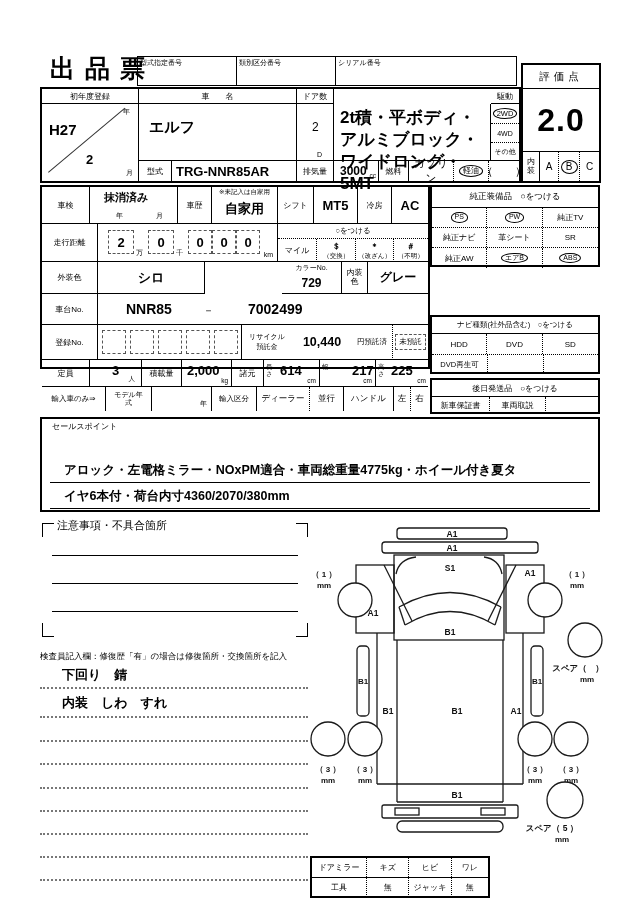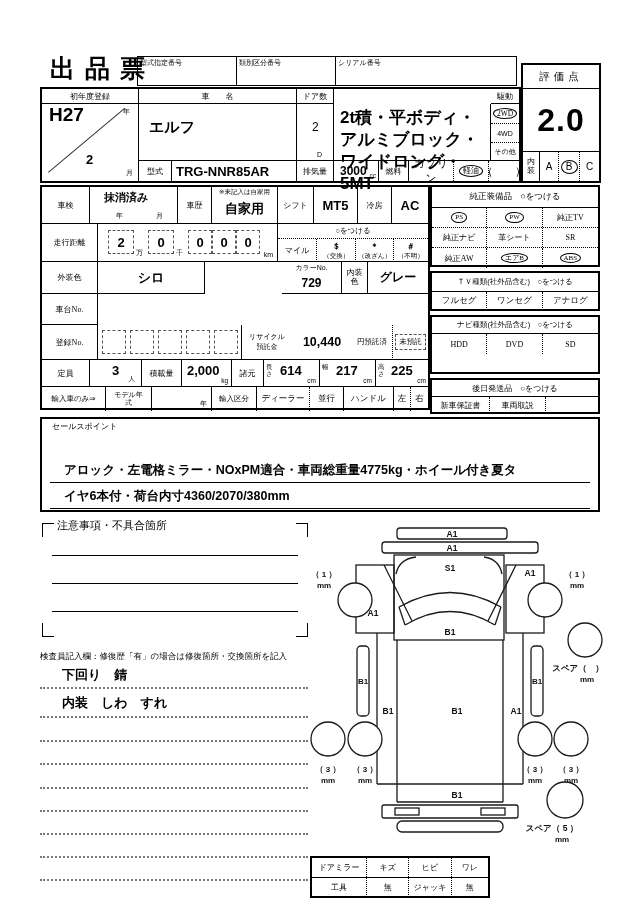--- a/index.html
+++ b/index.html
@@ -3,21 +3,21 @@
 <meta charset="utf-8">
 <style>
   html,body{margin:0;padding:0;background:#fff;}
   .page{position:relative;width:640px;height:905px;background:#fff;color:#000;
         font-family:"Liberation Sans","DejaVu Sans",sans-serif;overflow:hidden;}
   .ab{position:absolute;box-sizing:border-box;}
   .ctr{display:flex;align-items:center;justify-content:center;text-align:center;}
   .col{display:flex;flex-direction:column;align-items:center;justify-content:center;text-align:center;}
   .bR{border-right:1px solid #000;} .bB{border-bottom:1px solid #000;} .bT{border-top:1px solid #000;}
   .dR{border-right:1px dotted #000;} .dT{border-top:1px dotted #000;}
-  .f6{font-size:6.5px;} .f7{font-size:7px;} .f8{font-size:8px;font-family:Liberation Serif, serif;} .f9{font-size:11px;}
+  .f6{font-size:6.5px;} .f7{font-size:7px;} .f8{font-size:8px;} .f9{font-size:11px;}
   .f10{font-size:10px;} .f11{font-size:11px;} .f12{font-size:12px;} .f13{font-size:13px;} .f14{font-size:14px;}
   .bd{font-weight:bold;}
   .box1{border:1px solid #000;} .box2{border:2px solid #000;}
   .circ{display:inline-block;border:1.5px solid #000;border-radius:50%;padding:0 3px;line-height:1.2;min-width:0.9em;text-align:center;}
   .dash{border:1px dashed #555;}
   .dotline{position:absolute;left:40px;width:268px;height:0;border-bottom:2px dotted #777;}
   svg text{font-family:inherit;fill:#111;stroke:none;font-weight:bold;}
 </style>
 </head>
 <body>
@@ -36,21 +36,21 @@
     </div>
 
   <div class="ab box2" style="left:40px;top:87px;width:481px;height:96px">
     <div class="ab ctr f8 bR bB" style="left:0;top:0;width:97px;height:15px">初年度登録</div>
     <div class="ab ctr f8 bR bB" style="left:97px;top:0;width:158px;height:15px">車　　名</div>
     <div class="ab ctr f8 bR bB" style="left:255px;top:0;width:37px;height:15px">ドア数</div>
     <div class="ab ctr f8 bB" style="left:449px;top:0;width:28px;height:15px">駆動</div>
 
     <div class="ab bR" style="left:0;top:15px;width:97px;height:77px">
       <span class="ab f7" style="right:8px;top:3px">年</span>
-      <span class="ab bd" style="left:7px;top:0;font-size:19px">H27</span>
+      <span class="ab bd" style="left:7px;top:17px;font-size:15px">H27</span>
       <span class="ab bd f13" style="left:44px;top:48px">2</span>
       <span class="ab f7" style="right:5px;bottom:3px">月</span>
       <div class="ab" style="left:6px;top:68px;width:100px;border-top:1px solid #333;transform:rotate(-40deg);transform-origin:0 0"></div>
     </div>
     <div class="ab bR bB bd" style="left:97px;top:15px;width:158px;height:57px;font-size:15px;padding:14px 0 0 10px">エルフ</div>
     <div class="ab bR bB" style="left:255px;top:15px;width:37px;height:57px">
       <span class="ab f12" style="left:15px;top:16px">2</span>
       <span class="ab f7" style="left:20px;bottom:2px">D</span>
     </div>
     <div class="ab bR bB bd" style="left:292px;top:15px;width:157px;height:57px;font-size:17px;line-height:1.3;padding:3px 6px">2t積・平ボディ・アルミブロック・ワイドロング・5MT</div>
@@ -80,21 +80,21 @@
     <div class="ab ctr bB" style="left:0;top:0;width:76px;height:24px;font-size:10.5px;letter-spacing:4px">評価点</div>
     <div class="ab ctr bd" style="left:0;top:24px;width:76px;height:62px;font-size:32px;letter-spacing:1px">2.0</div>
     <div class="ab ctr f8 bT" style="left:0;top:86px;width:16px;height:30px;line-height:1.1;padding:0 1px">内装</div>
     <div class="ab ctr f10 bT dR" style="left:16px;top:86px;width:20px;height:30px;border-left:1px solid #000">A</div>
     <div class="ab ctr bT" style="left:36px;top:86px;width:20px;height:30px">
         <span class="circ f10">B</span>
       </div>
     <div class="ab ctr f10 bT" style="left:56px;top:86px;width:20px;height:30px;border-left:1px dotted #000">C</div>
   </div>
 
-  <div class="ab box2" style="left:40px;top:185px;width:390px;height:225px">
+  <div class="ab box2" style="left:40px;top:185px;width:390px;height:184px">
 
     <div class="ab ctr f8 bR bB" style="left:0;top:0;width:48px;height:37px">車検</div>
     <div class="ab bR bB" style="left:48px;top:0;width:88px;height:37px">
       <span class="ab bd f11" style="left:14px;top:3px">抹消済み</span>
       <span class="ab f7" style="left:26px;bottom:2px">年</span>
       <span class="ab f7" style="right:14px;bottom:2px">月</span>
     </div>
     <div class="ab ctr f8 bR bB" style="left:136px;top:0;width:34px;height:37px">車歴</div>
     <div class="ab bR bB" style="left:170px;top:0;width:66px;height:37px">
       <div class="ctr f6" style="height:10px">※未記入は自家用</div>
@@ -138,20 +138,25 @@
     <div class="ab ctr f8 bR bB" style="left:0;top:75px;width:56px;height:32px">外装色</div>
     <div class="ab ctr bd f13 bR bB" style="left:56px;top:75px;width:107px;height:32px">シロ</div>
     <div class="ab bR bB" style="left:240px;top:75px;width:60px;height:32px">
       <div class="ctr f7" style="height:12px">カラーNo.</div>
       <div class="ctr bd f12" style="height:18px">729</div>
     </div>
     <div class="ab ctr f8 bR bB" style="left:300px;top:75px;width:26px;height:32px;line-height:1.1;padding:0 4px">内装色</div>
     <div class="ab ctr bd f12 bB" style="left:326px;top:75px;width:60px;height:32px">グレー</div>
 
     <div class="ab ctr f8 bR bB" style="left:0;top:107px;width:56px;height:31px">車台No.</div>
+    <div class="ab bB" style="left:56px;top:107px;width:330px;height:31px">
+      <span class="ab bd f14" style="left:28px;top:7px">NNR85</span>
+      <span class="ab f11" style="left:105px;top:9px">－</span>
+      <span class="ab bd f14" style="left:150px;top:7px">7002499</span>
+    </div>
 
     <div class="ab ctr f8 bR bB" style="left:0;top:138px;width:56px;height:35px">登録No.</div>
     <div class="ab bR bB" style="left:56px;top:138px;width:144px;height:35px">
       <span class="ab dash" style="left:4px;top:5px;width:24px;height:24px"></span>
       <span class="ab dash" style="left:32px;top:5px;width:24px;height:24px"></span>
       <span class="ab dash" style="left:60px;top:5px;width:24px;height:24px"></span>
       <span class="ab dash" style="left:88px;top:5px;width:24px;height:24px"></span>
       <span class="ab dash" style="left:116px;top:5px;width:24px;height:24px"></span>
     </div>
     <div class="ab col bB" style="left:200px;top:138px;width:50px;height:35px;font-size:7px">
@@ -175,21 +180,21 @@
       <span class="ab f6" style="right:3px;bottom:2px">kg</span>
       </div>
     <div class="ab ctr f8 bR bB" style="left:190px;top:173px;width:32px;height:27px">諸元</div>
     <div class="ab bR bB" style="left:222px;top:173px;width:56px;height:27px">
       <span class="ab f6" style="left:2px;top:3px;width:8px;line-height:1.1">長さ</span>
       <span class="ab bd f13" style="left:16px;top:3px">614</span>
       <span class="ab f6" style="right:3px;bottom:2px">cm</span>
       </div>
     <div class="ab bR bB" style="left:278px;top:173px;width:56px;height:27px">
       <span class="ab f6" style="left:2px;top:3px;width:8px">幅</span>
-      <span class="ab bd f13" style="left:16px;top:3px">217</span>
+      <span class="ab bd f13" style="left:32px;top:3px">217</span>
       <span class="ab f6" style="right:3px;bottom:2px">cm</span>
       </div>
     <div class="ab bB" style="left:334px;top:173px;width:52px;height:27px">
       <span class="ab f6" style="left:2px;top:3px;width:8px;line-height:1.1">高さ</span>
       <span class="ab bd f13" style="left:15px;top:3px">225</span>
       <span class="ab f6" style="right:2px;bottom:2px">cm</span>
       </div>
 
     <div class="ab ctr bR" style="left:0;top:200px;width:64px;height:24px;font-size:7.5px">輸入車のみ⇒</div>
     <div class="ab ctr f7 bR" style="left:64px;top:200px;width:46px;height:24px;line-height:1.2;padding:0 6px">モデル年式</div>
@@ -224,35 +229,31 @@
       <div class="ctr f8 dR" style="width:55px">純正AW</div>
       <div class="ctr f8 dR" style="width:55px">
           <span class="circ f7">エアB</span>
         </div>
       <div class="ctr f8" style="width:56px">
           <span class="circ f7">ABS</span>
         </div>
     </div>
   </div>
 
-  <div class="ab box2" style="left:430px;top:271px;width:170px;height:40px">
-    <div class="ctr bB" style="height:18px;font-size:7.5px">ＴＶ種類(社外品含む)　○をつける</div>
-    <div style="display:flex;height:18px">
-      <div class="ctr dR" style="width:55px;font-size:8.5px">フルセグ</div>
-      <div class="ctr dR" style="width:55px;font-size:8.5px">ワンセグ</div>
-      <div class="ctr" style="width:56px;font-size:8.5px">アナログ</div>
-    </div>
-  </div>
 
   <div class="ab box2" style="left:430px;top:315px;width:170px;height:59px">
     <div class="ctr bB" style="height:16px;font-size:7.5px">ナビ種類(社外品含む)　○をつける</div>
     <div style="display:flex;height:20px">
       <div class="ctr f8 dR" style="width:55px">HDD</div>
       <div class="ctr f8 dR" style="width:55px">DVD</div>
       <div class="ctr f8" style="width:56px">SD</div>
+    </div>
+    <div style="display:flex;height:19px;border-top:1px dotted #000">
+      <div class="ctr dR" style="width:55px;font-size:7.5px">DVD再生可</div>
+      <div class="dR" style="width:55px"></div>
     </div>
   </div>
 
   <div class="ab box2" style="left:430px;top:378px;width:170px;height:36px">
     <div class="ctr bB" style="height:16px;font-size:8px">後日発送品　○をつける</div>
     <div style="display:flex;height:16px">
       <div class="ctr f8 dR" style="width:57px">新車保証書</div>
       <div class="ctr f8 dR" style="width:55px">車両取説</div>
     </div>
   </div>

